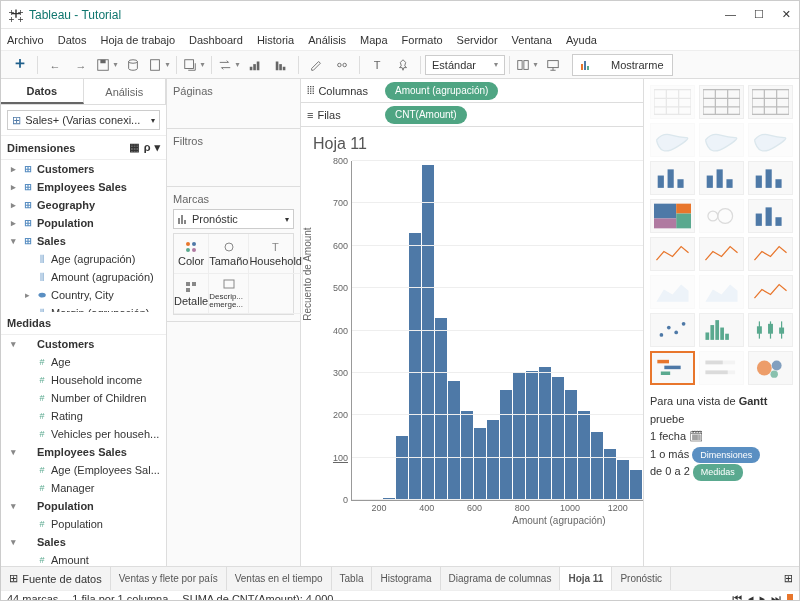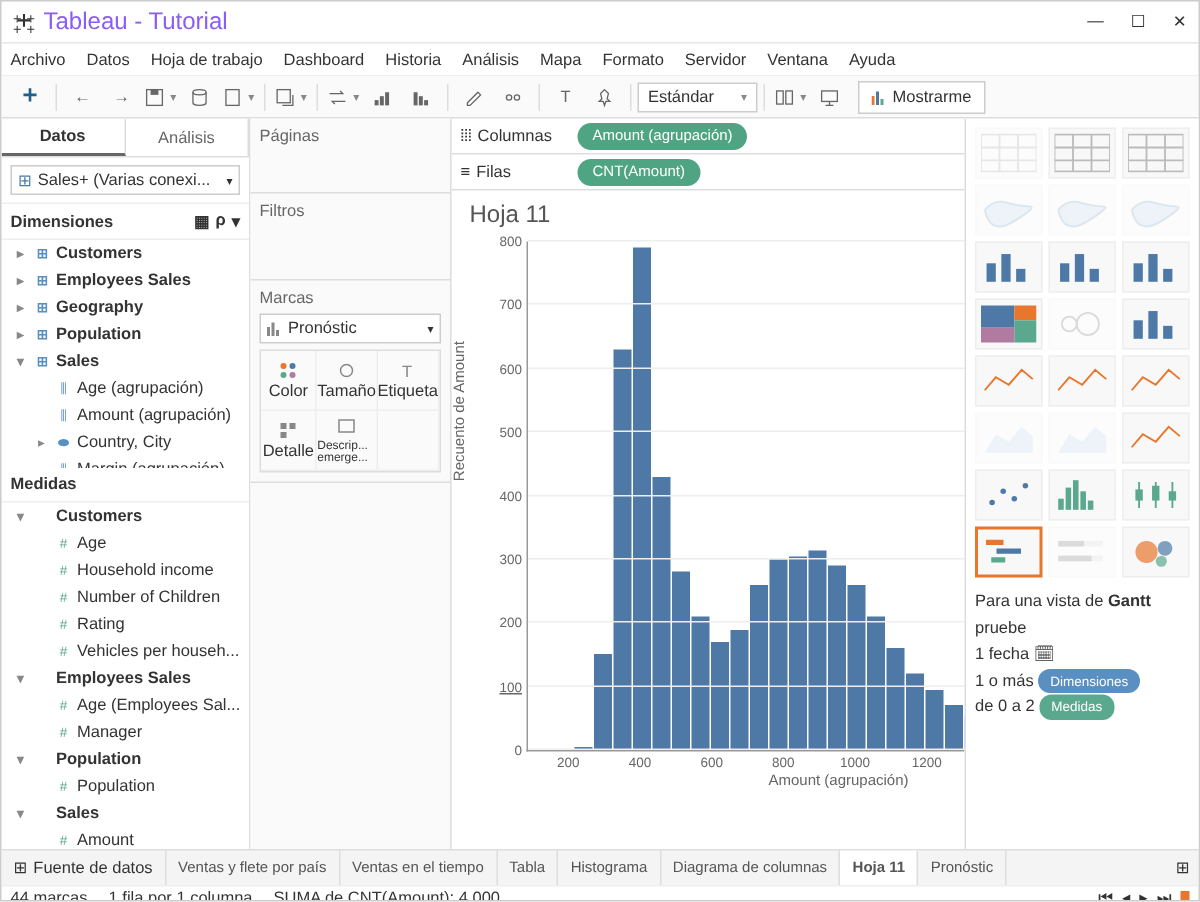--- a/index.html
+++ b/index.html
@@ -1,31 +1,31 @@
 <!DOCTYPE html>
 <html><head>
 <meta charset="utf-8">
 <style>
 *{box-sizing:border-box;margin:0;padding:0;font-family:"Segoe UI",Arial,sans-serif;font-size:11px;color:#333}
 body{width:800px;height:601px;background:#fff;overflow:hidden;position:relative;border:1px solid #ccc}
 .titlebar{height:28px;display:flex;align-items:center;padding:0 8px;border-bottom:1px solid #e6e6e6}
 .titlebar .logo{width:14px;height:14px;margin-right:6px;color:#1f5f8b}
-.titlebar .title{flex:1;font-size:16px;color:#8b5cf6}
+.titlebar .title{flex:1;font-size:12px;color:#0f766e}
 .winbtns{display:flex;gap:18px;color:#888}
 .winbtns span{cursor:pointer}
 .menubar{height:22px;display:flex;align-items:center;padding:0 6px;gap:14px;color:#666;border-bottom:1px solid #eee}
 .menubar span{cursor:pointer;font-size:11px}
 .toolbar{height:28px;display:flex;align-items:center;padding:0 6px;border-bottom:1px solid #ddd;background:#fafafa}
 .tb-btn{width:22px;height:22px;display:flex;align-items:center;justify-content:center;color:#666;margin:0 2px}
 .tb-btn svg{width:14px;height:14px}
 .tb-sep{width:1px;height:18px;background:#ddd;margin:0 4px}
 .tb-dropdown{display:flex;align-items:center;gap:2px}
 .tb-dropdown::after{content:"▾";font-size:8px;color:#888;margin-left:1px}
 .style-select{height:20px;border:1px solid #ccc;padding:0 6px;font-size:11px;width:80px;background:#fff;display:flex;align-items:center;justify-content:space-between}
-.showme-btn{height:22px;border:1px solid #ccc;padding:0 8px;display:flex;align-items:center;gap:4px;background:#fff;margin-left:6px}
+.showme-btn{height:22px;border:1px solid #ccc;padding:0 8px;display:flex;align-items:center;gap:20px;background:#fff;margin-left:6px}
 .showme-btn .bars{width:10px;height:10px}
 .main{display:flex;height:487px}
 .sidebar{width:166px;border-right:1px solid #ddd;display:flex;flex-direction:column;overflow:hidden}
 .side-tabs{display:flex;height:26px;border-bottom:1px solid #ddd}
 .side-tab{flex:1;display:flex;align-items:center;justify-content:center;font-size:11px;color:#666;border-right:1px solid #ddd}
 .side-tab.active{font-weight:bold;color:#333;border-bottom:2px solid #666}
 .ds-row{padding:5px 6px;display:flex;align-items:center;border-bottom:1px solid #eee}
 .ds-select{flex:1;border:1px solid #ccc;height:20px;display:flex;align-items:center;padding:0 4px;font-size:11px;background:#fff}
 .sec-header{padding:5px 6px;font-weight:bold;font-size:11px;display:flex;align-items:center;justify-content:space-between;border-bottom:1px solid #eee}
 .sec-header .icons{display:flex;gap:4px;color:#888;font-size:10px}
@@ -382,21 +382,21 @@
         <div class="mark-cell">
             <svg viewBox="0 0 12 12">
               <circle cx="6" cy="6" r="4" fill="none" stroke="#888"></circle>
             </svg>
             <span>Tamaño</span>
           </div>
         <div class="mark-cell">
             <svg viewBox="0 0 12 12">
               <text x="2" y="10" font-size="10" fill="#888">T</text>
             </svg>
-            <span>Etiqueta</span>
+            <span>Household</span>
           </div>
         <div class="mark-cell">
             <svg viewBox="0 0 12 12">
               <rect x="1" y="1" width="4" height="4" fill="#888"></rect>
               <rect x="7" y="1" width="4" height="4" fill="#888"></rect>
               <rect x="1" y="7" width="4" height="4" fill="#888"></rect>
             </svg>
             <span>Detalle</span>
           </div>
         <div class="mark-cell">

